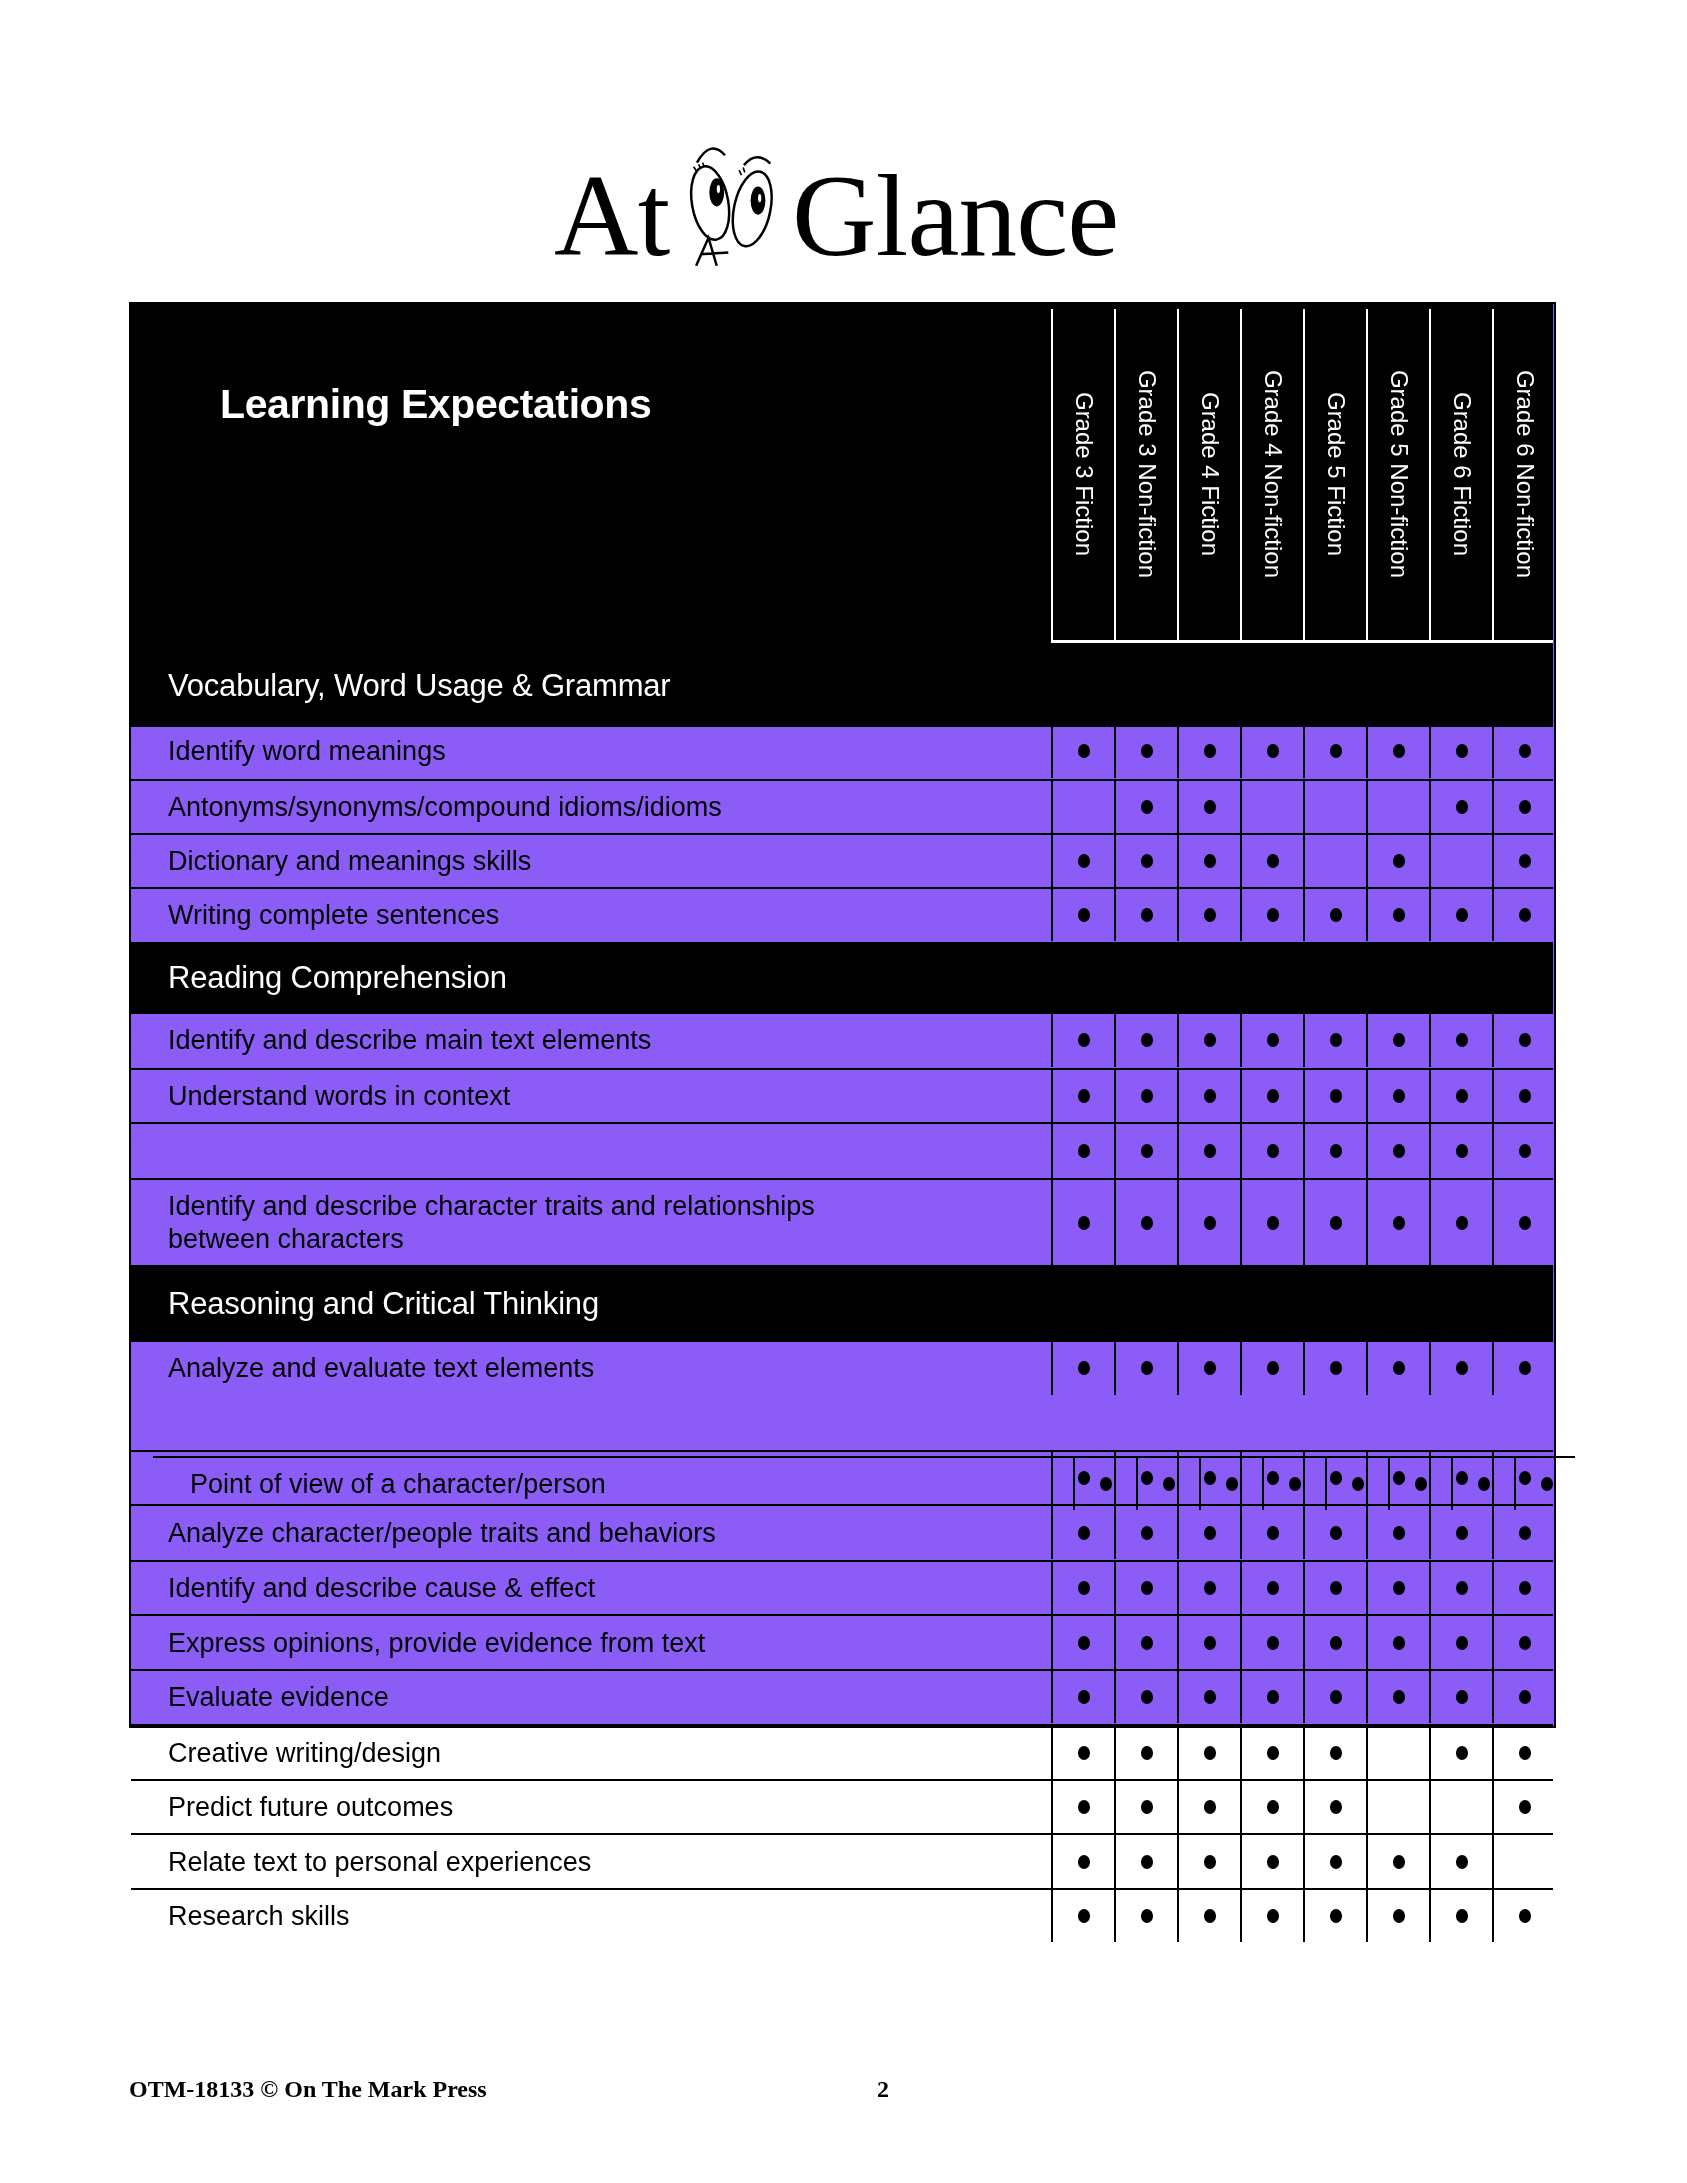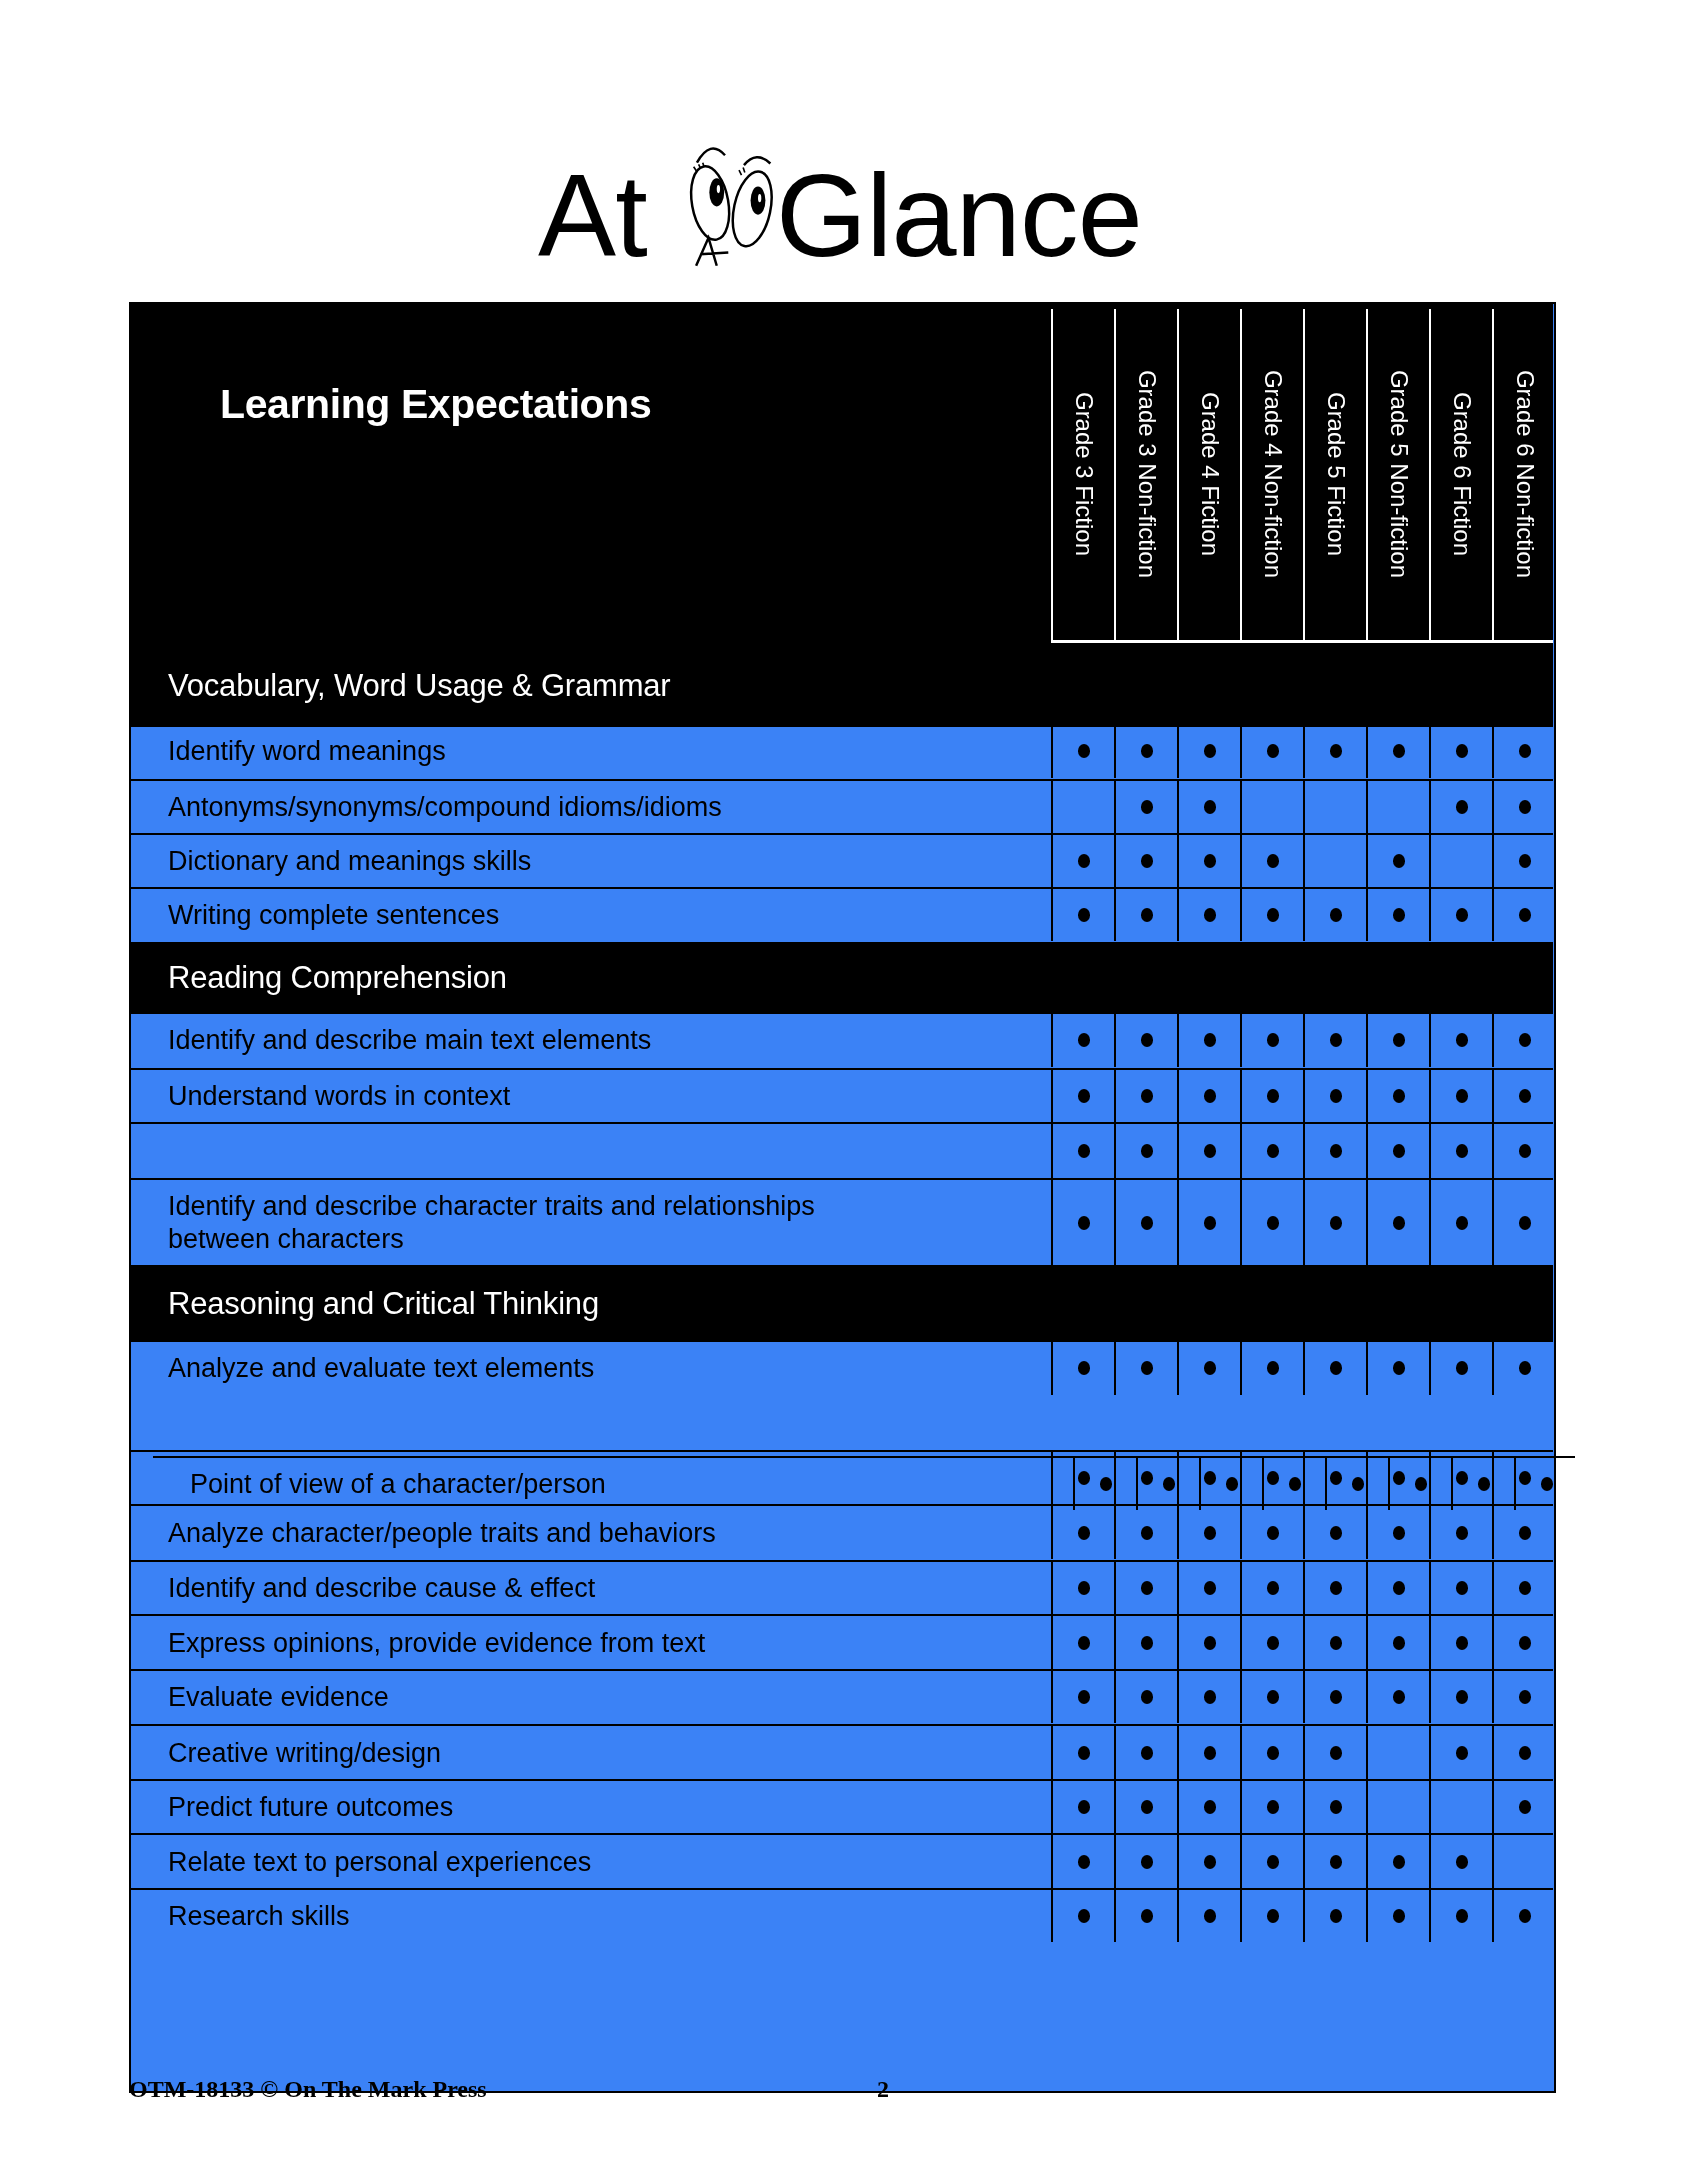--- a/index.html
+++ b/index.html
@@ -1,26 +1,26 @@
 <!DOCTYPE html>
 <html style="font-size:13px"><head>
 <meta charset="utf-8">
 <style>
   html, body { margin: 0; padding: 0; background: #ffffff; }
   body { width: 1687px; height: 2183px; position: relative; overflow: hidden;
          font-family: "Liberation Sans", "DejaVu Sans", sans-serif; color: #000; }
 
   .title { position: absolute; left: 0; top: 124px; width: 1687px; height: 165px; }
-  .title .word { position: absolute; top: 153px; font-size: 117px; line-height: 1; font-family: Liberation Sans, sans-serif; letter-spacing: -0.8px; }
+  .title .word { position: absolute; top: 153px; font-size: 117px; line-height: 1; font-family: Liberation Serif, serif; letter-spacing: -0.8px; margin-left: 16px; }
   .title .at { left: 538px; top: 157px; }
   .title .glance { left: 776px; top: 157px; }
   .eyes { position: absolute; left: 659px; top: 132px; width: 132px; height: 157px; }
 
-  .table { position: absolute; left: 129px; top: 302px; width: 1427px; height: 1791px;
-           border: 2.5px solid #000; box-sizing: border-box; background: #3b82f6; }
+  .table { position: absolute; left: 129px; top: 302px; width: 1427px; height: 1426px;
+           border: 2.5px solid #000; box-sizing: border-box; background: #8b5cf6; }
   .header { position: absolute; left: 0; top: 0; width: 1422px; height: 423px; background: #000; }
   .header-title { position: absolute; left: 89px; top: 77px; color: #fff; font-weight: bold; font-size: 41px; letter-spacing: -0.4px; }
   .grade-cols { position: absolute; left: 920px; top: 5px; width: 504px; height: 333px; }
   .grade-col { position: absolute; top: 0; width: 63px; height: 333px; border-left: 2.5px solid #fff; box-sizing: border-box; }
   .grade-col:last-child { border-right: 0; }
   .grade-cols-bottom { position: absolute; left: 920px; top: 336px; width: 502px; height: 2.5px; background: #fff; }
   .grade-label { position: absolute; left: 50%; top: 165px; color: #fff; font-size: 24px; white-space: nowrap;
                  transform: translate(-50%, -50%) rotate(90deg); }
 
   .section { position: absolute; left: 0; width: 1422px; background: #000; color: #fff; }

